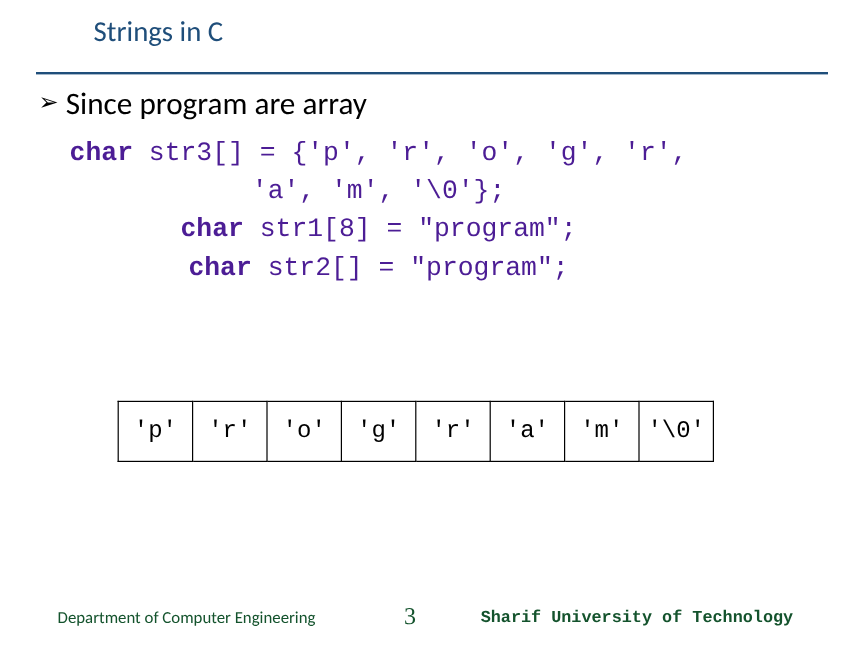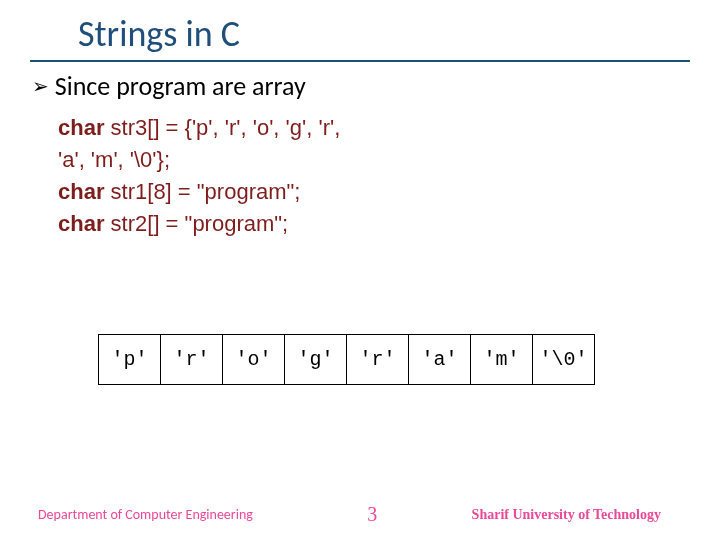--- a/index.html
+++ b/index.html
@@ -8,21 +8,21 @@
     height: 540px;
     background: #fff;
     font-family: Calibri, Arial, sans-serif;
     position: relative;
     overflow: hidden;
   }
   .title {
     position: absolute;
     left: 78px;
     top: 12px;
-    font-size: 36px;
+    font-size: 24px;
     color: #1f4e7a;
     font-weight: 400;
   }
   .hr {
     position: absolute;
     left: 30px;
     top: 60px;
     width: 660px;
     height: 2px;
     background: #1f4e7a;
@@ -39,25 +39,26 @@
   }
   .bullet-line .arrow {
     font-size: 20px;
     color: #000;
     line-height: 1;
   }
   .code-block {
     position: absolute;
     left: 58px;
     top: 112px;
-    font-family: Liberation Sans, sans-serif;
+    font-family: Liberation Mono, monospace;
     font-size: 22px;
-    color: #7f1d1d;
+    color: #4c1d95;
     line-height: 1.45;
     white-space: pre;
+    text-align: center;
   }
   .code-block .kw { font-weight: bold; }
   .table-wrap {
     position: absolute;
     left: 98px;
     top: 334px;
   }
   table.cells {
     border-collapse: collapse;
   }
@@ -71,27 +72,27 @@
     font-size: 20px;
   }
   .footer {
     position: absolute;
     left: 0;
     bottom: 14px;
     width: 707px;
     display: flex;
     align-items: center;
     justify-content: space-between;
-    padding: 0 46px 0 38px;
+    padding: 0 46px 0 48px;
     font-size: 14px;
-    color: #ec4899;
+    color: #14532d;
   }
   .footer .dept { font-family: Calibri, Arial, sans-serif; }
   .footer .pg { font-size: 20px; font-family: Georgia, serif; margin-left: 20px; }
-  .footer .uni { font-family: Liberation Serif, serif; font-weight: 600; }
+  .footer .uni { font-family: Liberation Mono, monospace; font-weight: 600; }
 </style>
 </head>
 <body>
 
 <div class="title">Strings in C</div>
 <div class="hr"></div>
 
 <div class="bullet-line">
   <span class="arrow">➢</span>
   <span>Since program are array</span>

